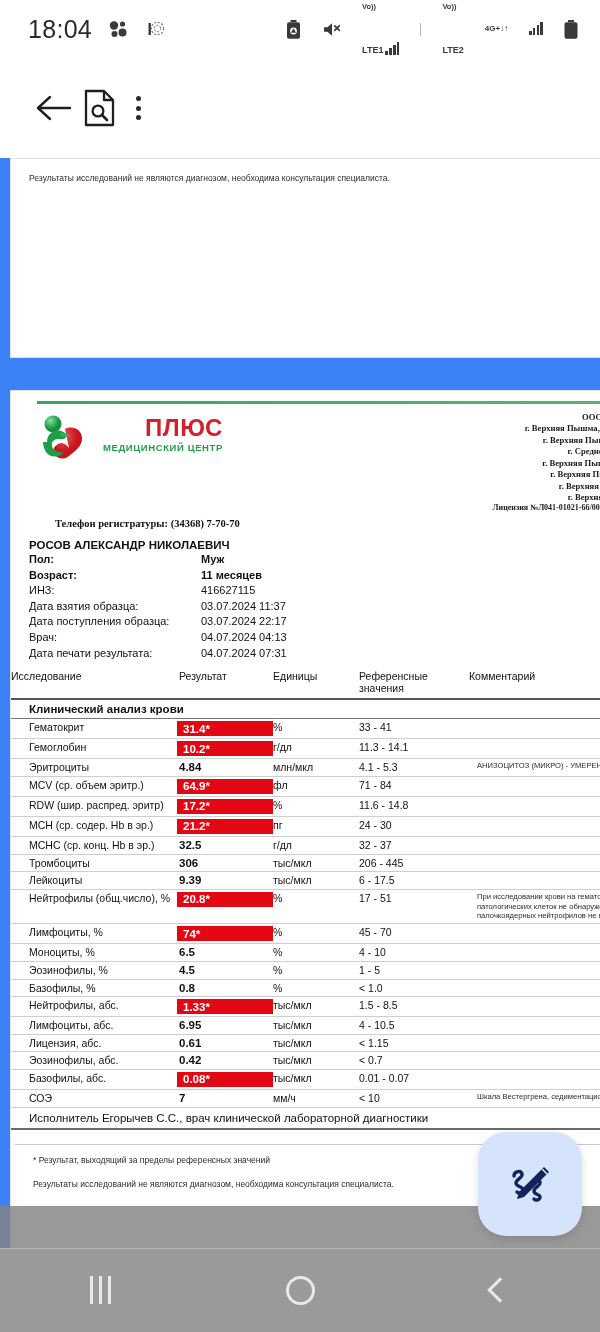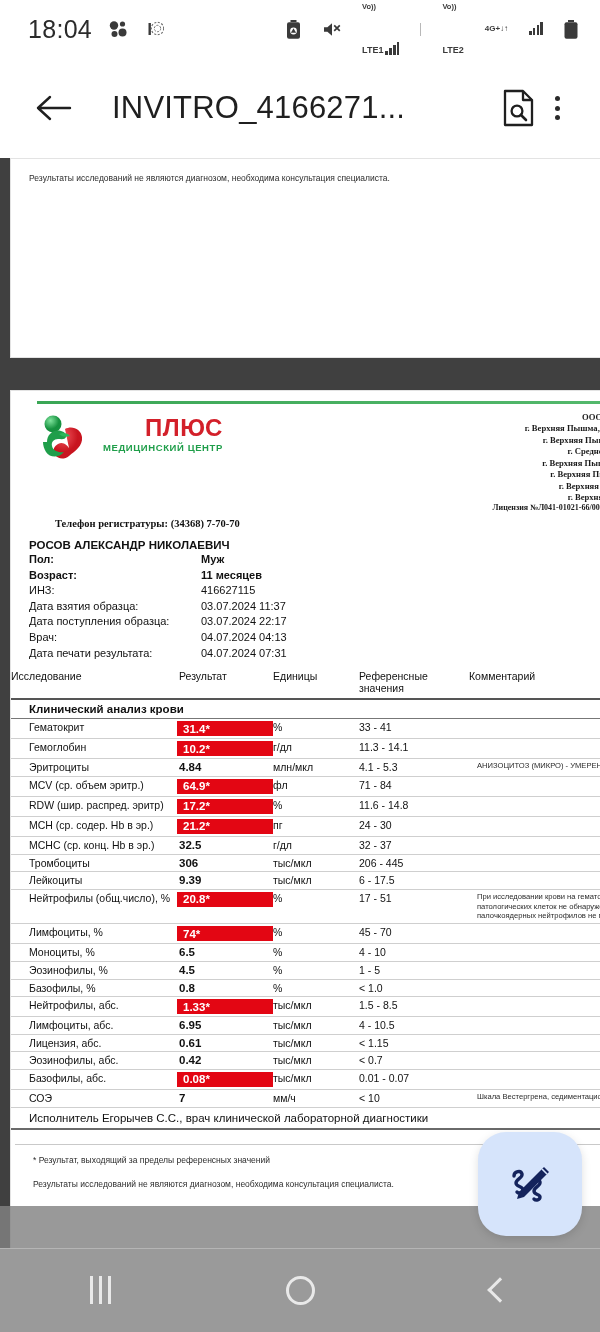--- a/index.html
+++ b/index.html
@@ -45,21 +45,21 @@
     flex: 1; font-size: 31px; color: #1f1f1f; margin-left: 36px;
     white-space: nowrap; overflow: hidden; font-weight: 400; letter-spacing: .2px;
   }
   .appbar-btn { width: 46px; height: 46px; display: flex; align-items: center; justify-content: center; cursor: pointer; }
   .kebab { display: flex; flex-direction: column; gap: 4.5px; align-items: center; padding: 0 14px; cursor: pointer; }
   .kebab i { width: 5px; height: 5px; border-radius: 50%; background: #2a2a2a; display: block; }
 
   
   .viewer {
     position: absolute; top: 158px; left: 0; width: 600px; height: 1174px;
-    background: #404040; overflow: hidden;
+    background: #3b82f6; overflow: hidden;
   }
   .page {
     position: absolute; left: 10px; width: 700px; background: #ffffff;
     border: 1px solid #e3e3e3;
   }
   
   #page-prev { top: 0; height: 200px; padding: 14px 18px 0 18px; }
   #page-prev .discl { font-size: 8.5px; color: #2c2c2c; }
 
   
@@ -202,21 +202,20 @@
       </svg>
     </div>
   </div>
 
   <div class="appbar">
     <div class="appbar-btn">
       <svg width="38" height="30" viewBox="0 0 38 30">
         <path d="M16 4 L4 15 L16 26 M4 15 H36" stroke="#1f1f1f" stroke-width="2.4" fill="none" stroke-linecap="round" stroke-linejoin="round"></path>
       </svg>
     </div>
-    <div class="appbar-title">INVITRO_4166271...</div>
     <div class="appbar-btn">
       <svg width="34" height="38" viewBox="0 0 34 38">
         <path d="M4 2 h18 l9 9 v25 h-27 z" fill="none" stroke="#1f1f1f" stroke-width="2.3" stroke-linejoin="round"></path>
         <path d="M22 2 v9 h9" fill="none" stroke="#1f1f1f" stroke-width="2.3" stroke-linejoin="round"></path>
         <circle cx="16" cy="22" r="5.4" fill="none" stroke="#1f1f1f" stroke-width="2.3"></circle>
         <path d="M20 26 L25 31" stroke="#1f1f1f" stroke-width="2.6" stroke-linecap="round"></path>
       </svg>
     </div>
     <div class="kebab">
       <i></i>

